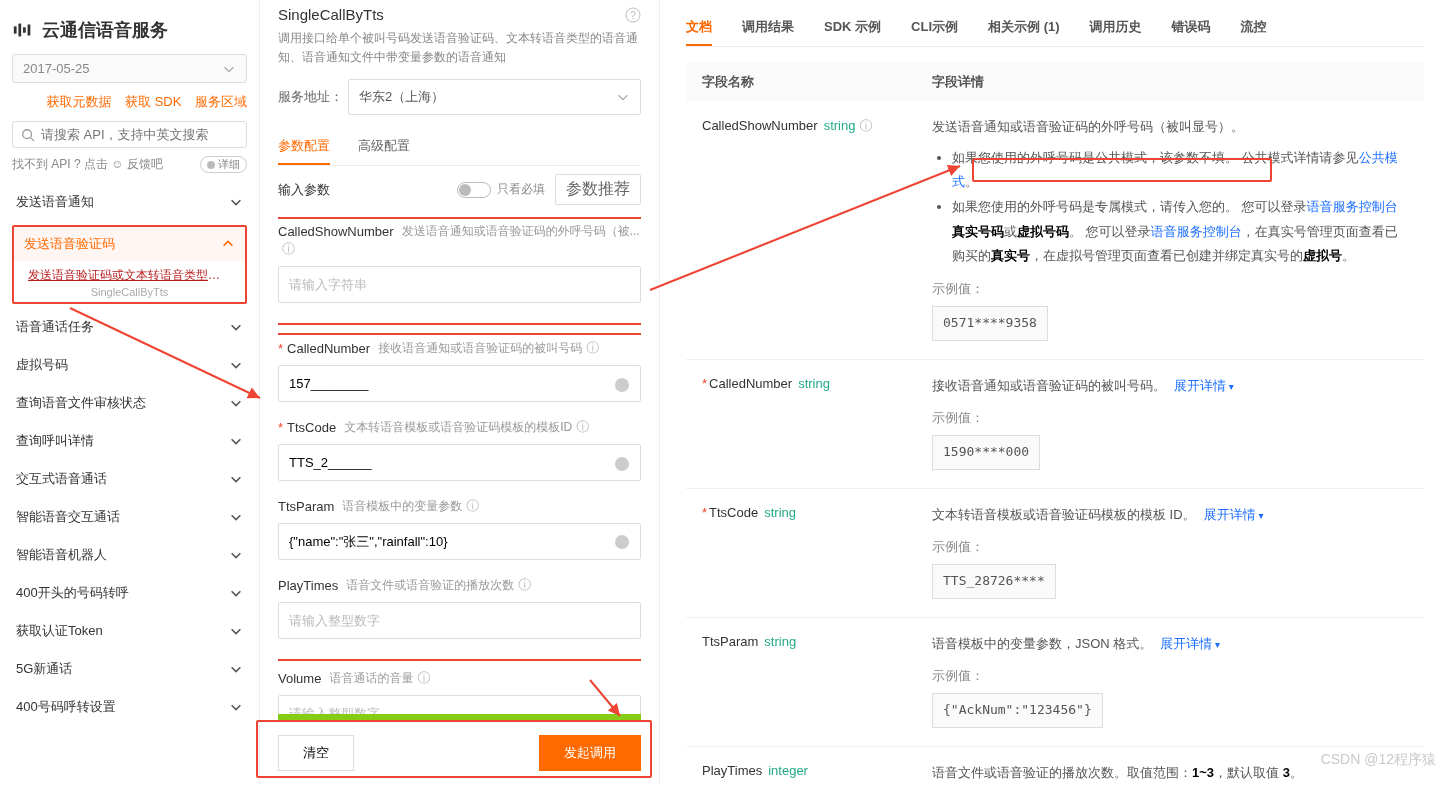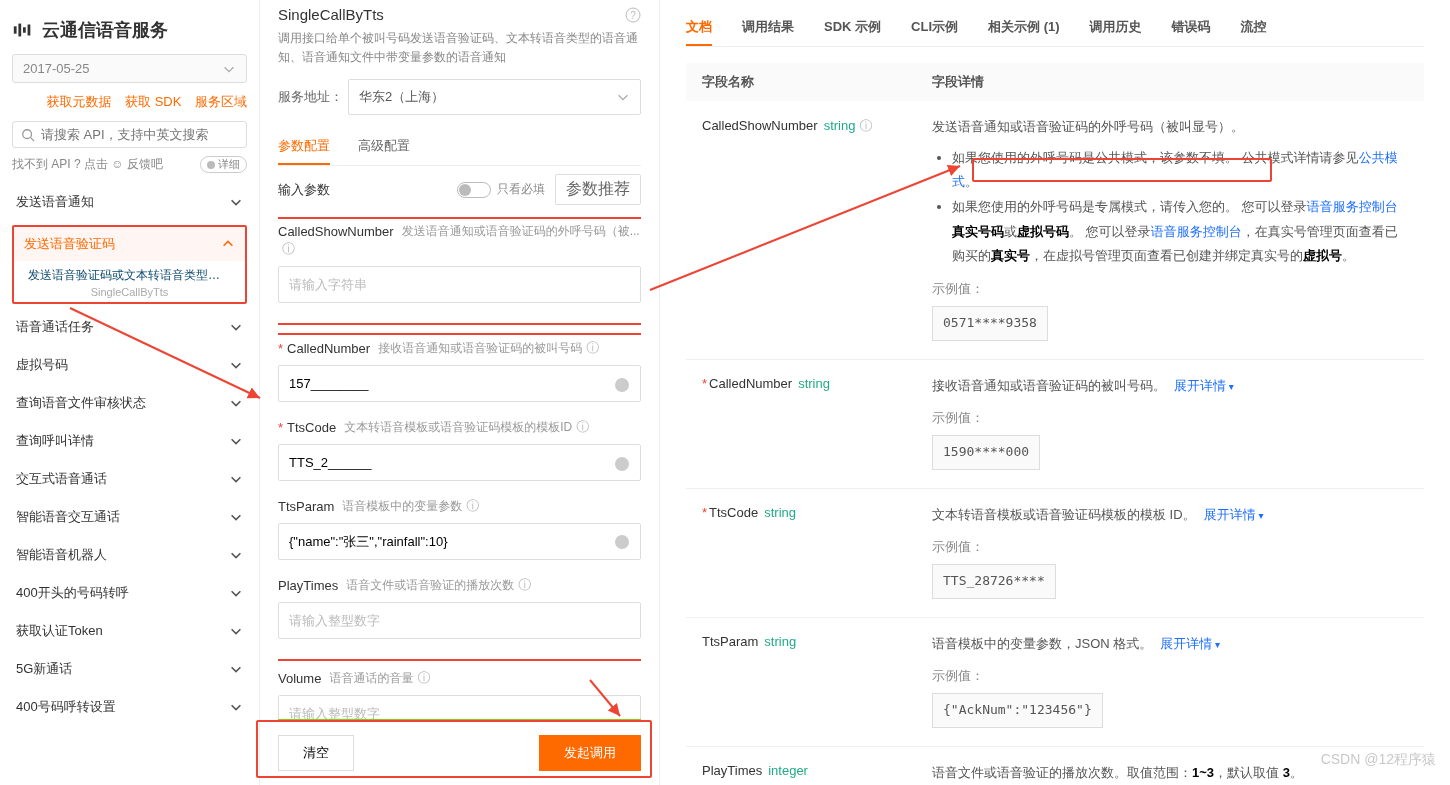--- a/index.html
+++ b/index.html
@@ -15,21 +15,21 @@
 .search-box svg { margin-right: 6px; }
 .search-box input { border: none; outline: none; font-size: 13px; flex: 1; }
 .fb-row { display: flex; align-items: center; color: #888; font-size: 12px; margin-bottom: 10px; }
 .fb-row .pill { border: 1px solid #ccc; border-radius: 10px; font-size: 11px; padding: 0 6px; margin-left: auto; color: #888; display: flex; align-items: center; }
 .pill .dot { width: 8px; height: 8px; background: #bbb; border-radius: 50%; margin-right: 3px; }
 .nav { overflow-y: auto; flex: 1; }
 .nav-item { display: flex; justify-content: space-between; align-items: center; padding: 10px 4px; font-size: 13px; cursor: pointer; }
 .nav-item.bold { font-weight: 400; }
 .nav-group { border: 2px solid #e43; border-radius: 2px; margin: 4px 0; }
 .nav-group .hd { background: #fff5f2; color: #ff6a00; padding: 8px 10px; display: flex; justify-content: space-between; align-items: center; font-size: 13px; }
-.nav-group .sub { color: #0c4a6e; font-size: 12px; padding: 6px 14px 2px; white-space: nowrap; overflow: hidden; text-overflow: ellipsis; }
+.nav-group .sub { color: #b91c1c; font-size: 12px; padding: 6px 14px 2px; white-space: nowrap; overflow: hidden; text-overflow: ellipsis; text-decoration: underline; }
 .nav-group .sub2 { color: #aaa; font-size: 11px; text-align: center; padding-bottom: 4px; }
 .chev { width: 14px; height: 14px; }
 
 .mid { width: 400px; border-right: 1px solid #eee; padding: 6px 18px 0; position: relative; display: flex; flex-direction: column; }
 .mid-head { display: flex; justify-content: space-between; align-items: center; }
 .mid-head h2 { font-size: 15px; font-weight: 500; }
 .mid-desc { color: #888; font-size: 12px; line-height: 1.6; margin: 6px 0 12px; }
 .svc-row { display: flex; align-items: center; margin-bottom: 14px; }
 .svc-row label { font-size: 13px; color: #666; width: 70px; }
 .svc-sel { flex: 1; border: 1px solid #ddd; padding: 8px 10px; border-radius: 2px; display: flex; justify-content: space-between; align-items: center; color: #555; }
@@ -46,21 +46,21 @@
 .params { flex: 1; overflow-y: auto; }
 .pblock { margin-bottom: 16px; }
 .pblock .pn { font-size: 13px; color: #333; display: flex; align-items: center; flex-wrap: wrap; }
 .pblock .pn .req { color: #e43; margin-right: 4px; }
 .pblock .pn .hint { color: #999; font-size: 12px; margin-left: 8px; }
 .pblock .pn .qm { margin-left: 4px; color: #bbb; }
 .pblock input { width: 100%; border: 1px solid #ddd; padding: 10px 10px; margin-top: 8px; border-radius: 2px; font-size: 13px; }
 .pblock input::placeholder { color: #bbb; }
 .clr-ic { width: 14px; height: 14px; background: #ccc; border-radius: 50%; display: inline-block; position: relative; margin-left: -26px; vertical-align: middle; }
 .redbox { border: 2px solid #e43; padding: 4px 8px; margin: 0 -10px 8px; }
-.footer-btns { border-top: 2px solid #84cc16; padding: 14px 0; display: flex; justify-content: space-between; background: #fff; }
+.footer-btns { border-top: 7px solid #84cc16; padding: 14px 0; display: flex; justify-content: space-between; background: #fff; }
 .btn { padding: 8px 24px; border: 1px solid #ddd; background: #fff; cursor: pointer; font-size: 13px; }
 .btn.primary { background: #ff6a00; color: #fff; border-color: #ff6a00; }
 
 .right { flex: 1; padding: 10px 26px 0; overflow-y: auto; }
 .rtabs { display: flex; border-bottom: 1px solid #eee; margin-bottom: 16px; }
 .rtabs .rt { padding: 8px 0; margin-right: 30px; color: #555; font-size: 13px; cursor: pointer; white-space: nowrap; font-weight: bold; }
 .rtabs .rt.active { color: #ff6a00; border-bottom: 2px solid #ff6a00; }
 .doc-hd { display: flex; background: #fafafa; padding: 10px 16px; font-weight: 600; color: #555; }
 .doc-hd .c1 { width: 230px; }
 .doc-row { display: flex; padding: 14px 16px 18px; border-bottom: 1px solid #f0f0f0; align-items: flex-start; }

